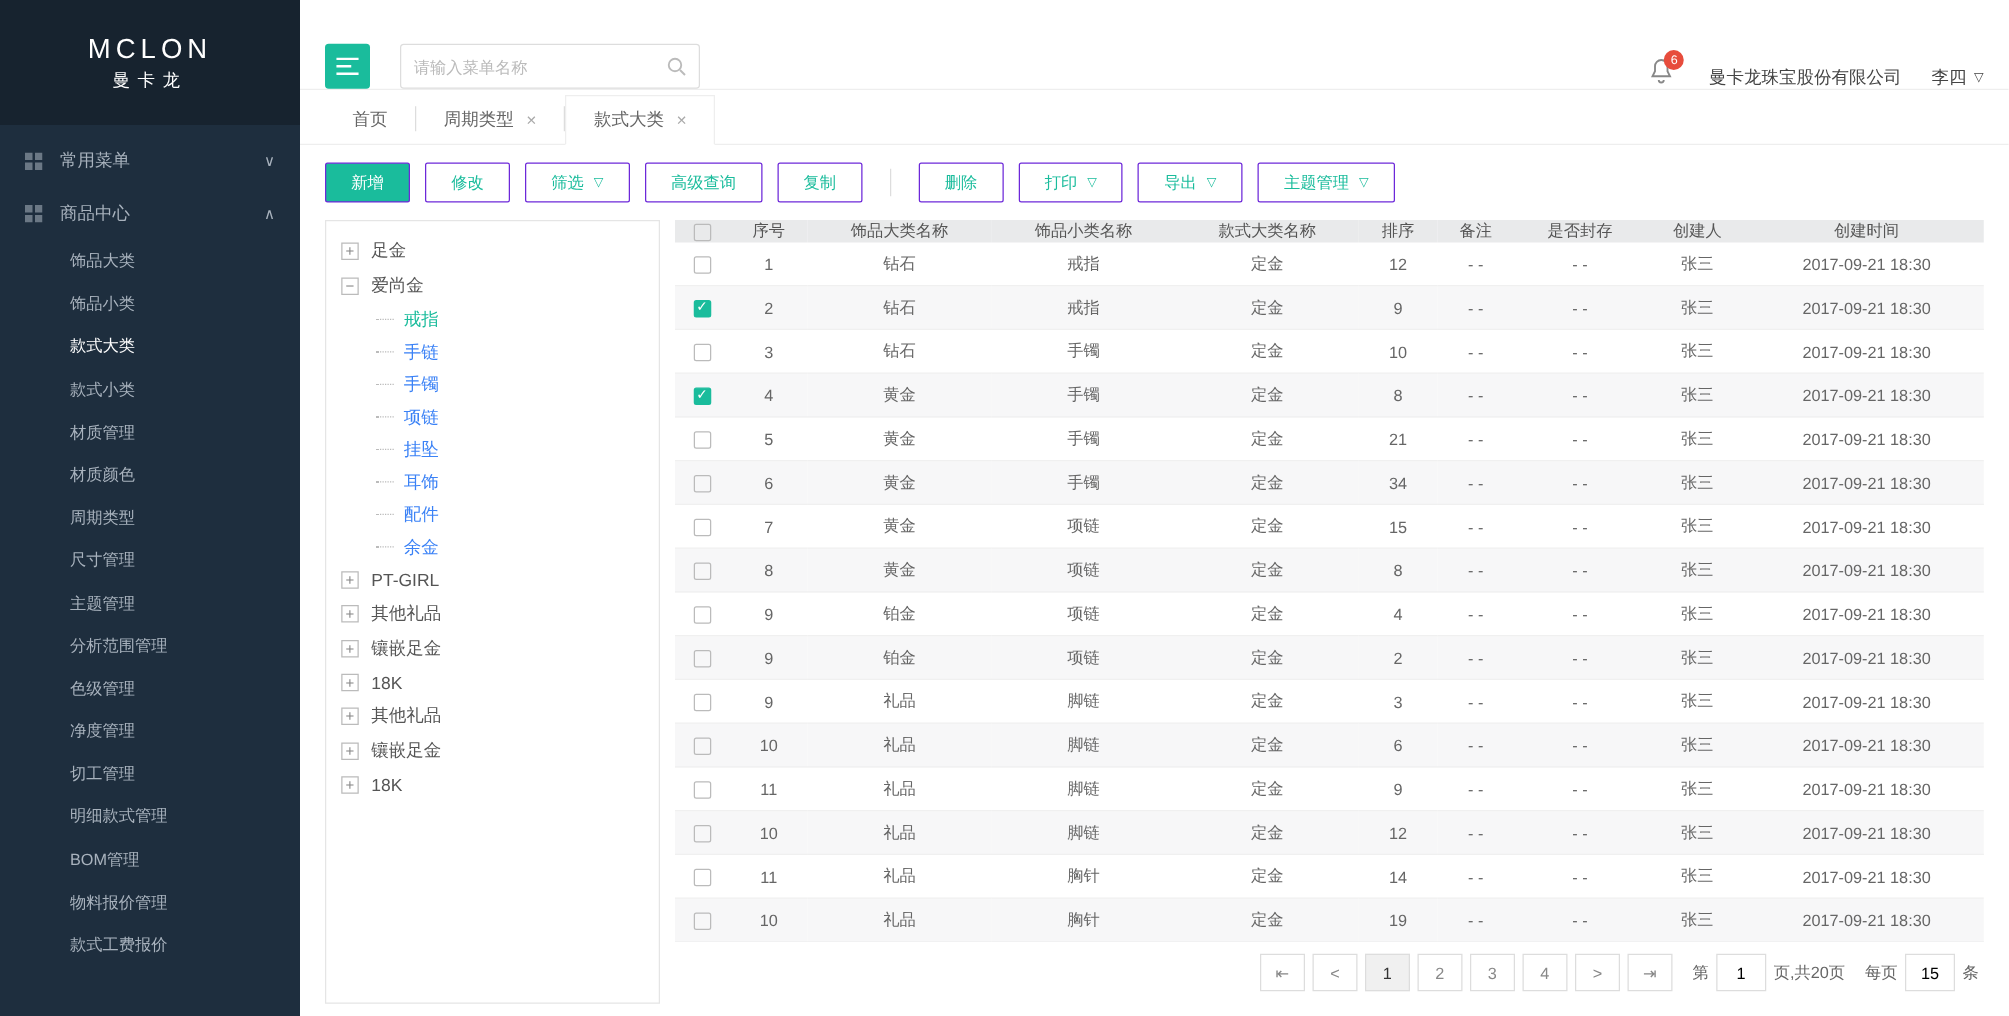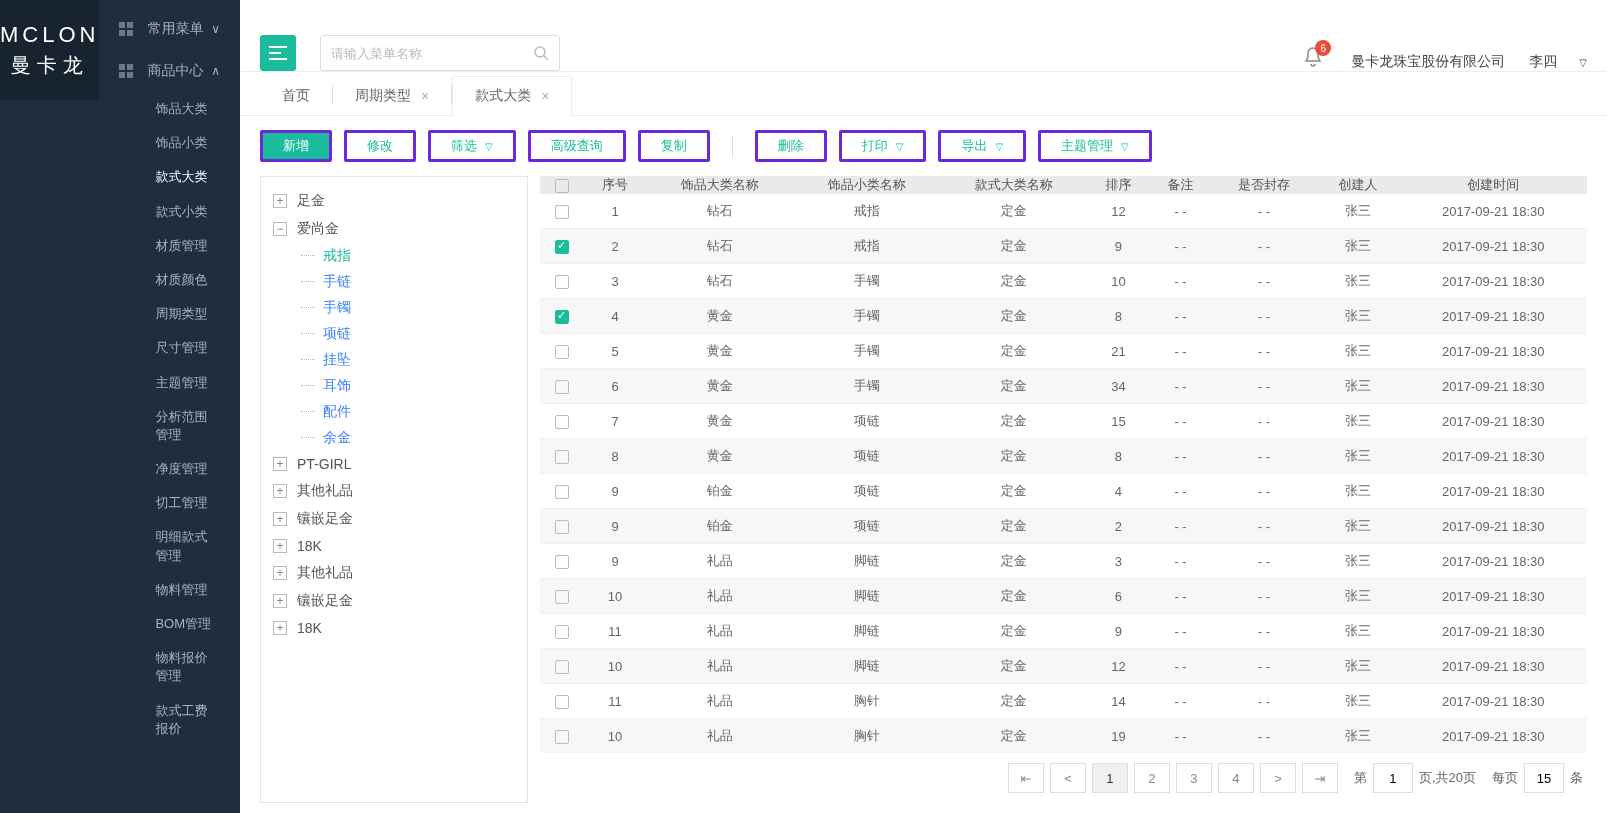--- a/index.html
+++ b/index.html
@@ -1,23 +1,23 @@
 <!DOCTYPE html>
 <html><head>
 <meta charset="utf-8">
 <style>
 * { margin: 0; padding: 0; box-sizing: border-box; }
 body { font-family: "Microsoft YaHei", Arial, sans-serif; font-size: 13px; color: #333; background: #fff; }
 .app { display: flex; width: 1607px; height: 813px; overflow: hidden; }
 
 
-.sidebar { width: 240px; background: #1e2e3e; color: #a8b2bd; flex-shrink: 0; display: flex; flex-direction: row; }
+.sidebar { width: 240px; background: #1e2e3e; color: #a8b2bd; flex-shrink: 0; display: flex; flex-direction: column; }
 .logo-area { height: 100px; display: flex; flex-direction: column; align-items: center; justify-content: center; background: #17232f; }
 .logo-main { font-size: 22px; letter-spacing: 4px; color: #fff; font-weight: 400; }
-.logo-sub { font-size: 20px; letter-spacing: 6px; color: #fff; margin-top: 4px; }
+.logo-sub { font-size: 14px; letter-spacing: 6px; color: #fff; margin-top: 4px; }
 .nav-section { padding: 8px 0; }
 .nav-group { display: flex; align-items: center; padding: 12px 20px; cursor: pointer; }
 .nav-group .nav-icon { width: 14px; height: 14px; margin-right: 14px; display: inline-flex; }
 .nav-group .nav-label { flex: 1; font-size: 14px; }
 .nav-group .chevron { font-size: 12px; }
 .sub-item { padding: 8px 20px 8px 56px; font-size: 13px; cursor: pointer; line-height: 1.4; }
 .sub-item.active { color: #fff; font-weight: 500; }
 .nav-icon svg { width: 14px; height: 14px; }
 
 
@@ -28,33 +28,33 @@
 .menu-toggle { width: 36px; height: 36px; background: #1abc9c; border-radius: 3px; display: flex; align-items: center; justify-content: center; cursor: pointer; }
 .menu-toggle svg { width: 18px; height: 14px; }
 .search-box { margin-left: 24px; width: 240px; height: 36px; border: 1px solid #ddd; border-radius: 3px; display: flex; align-items: center; padding: 0 10px; }
 .search-box input { border: none; outline: none; flex: 1; font-size: 13px; color: #666; }
 .search-box input::placeholder { color: #bbb; }
 .header-spacer { flex: 1; }
 .bell-wrap { position: relative; margin-right: 28px; cursor: pointer; }
 .bell-wrap svg { width: 20px; height: 22px; }
 .badge { position: absolute; top: -6px; right: -8px; background: #e74c3c; color: #fff; border-radius: 50%; width: 16px; height: 16px; font-size: 10px; display: flex; align-items: center; justify-content: center; }
 .company { font-size: 14px; color: #444; margin-right: 24px; }
-.user-drop { font-size: 14px; color: #444; cursor: pointer; display: flex; align-items: center; gap: 16px; }
+.user-drop { font-size: 14px; color: #444; cursor: pointer; display: flex; align-items: center; }
 .user-drop .chev { margin-left: 6px; font-size: 10px; }
 
 
 .tabs { height: 44px; display: flex; align-items: flex-end; padding: 0 20px; border-bottom: 1px solid #eee; }
 .tab { padding: 10px 22px; font-size: 14px; color: #666; cursor: pointer; position: relative; display: flex; align-items: center; }
 .tab.active { background: #fff; border: 1px solid #eee; border-bottom-color: #fff; margin-bottom: -1px; }
 .tab .close-x { margin-left: 10px; color: #aaa; font-size: 14px; }
 .tab-sep { width: 1px; height: 20px; background: #ddd; margin: 0 0 10px 0; }
 
 
 .toolbar { padding: 14px 20px; display: flex; align-items: center; gap: 12px; }
-.btn { height: 32px; padding: 0 20px; border: 3px solid #6d28d9; color: #1abc9c; background: #fff; border-radius: 2px; font-size: 13px; cursor: pointer; display: flex; align-items: center; }
+.btn { height: 32px; padding: 0 20px; border: 1px solid #6d28d9; color: #1abc9c; background: #fff; border-radius: 2px; font-size: 13px; cursor: pointer; display: flex; align-items: center; }
 .btn.primary { background: #1abc9c; color: #fff; }
 .btn .drop-arrow { margin-left: 8px; font-size: 10px; }
 .toolbar-sep { width: 1px; height: 22px; background: #ddd; margin: 0 10px; }
 
 
 .body-split { flex: 1; display: flex; padding: 0 20px 10px 20px; overflow: hidden; }
 
 
 .tree-panel { width: 268px; border: 1px solid #e5e5e5; margin-right: 12px; overflow-y: auto; padding: 10px 12px; }
 .tree-node { display: flex; align-items: center; padding: 5px 0; font-size: 14px; color: #555; cursor: pointer; }
@@ -119,24 +119,24 @@
         <div class="sub-item">饰品大类</div>
         <div class="sub-item">饰品小类</div>
         <div class="sub-item active">款式大类</div>
         <div class="sub-item">款式小类</div>
         <div class="sub-item">材质管理</div>
         <div class="sub-item">材质颜色</div>
         <div class="sub-item">周期类型</div>
         <div class="sub-item">尺寸管理</div>
         <div class="sub-item">主题管理</div>
         <div class="sub-item">分析范围管理</div>
+        <div class="sub-item">色级管理</div>
         <div class="sub-item">净度管理</div>
         <div class="sub-item">切工管理</div>
         <div class="sub-item">明细款式管理</div>
-        <div class="sub-item">物料管理</div>
         <div class="sub-item">BOM管理</div>
         <div class="sub-item">物料报价管理</div>
         <div class="sub-item">款式工费报价</div>
       </div>
   </aside>
 
   <main class="main">
 
     <div class="header">
       <div class="menu-toggle">

